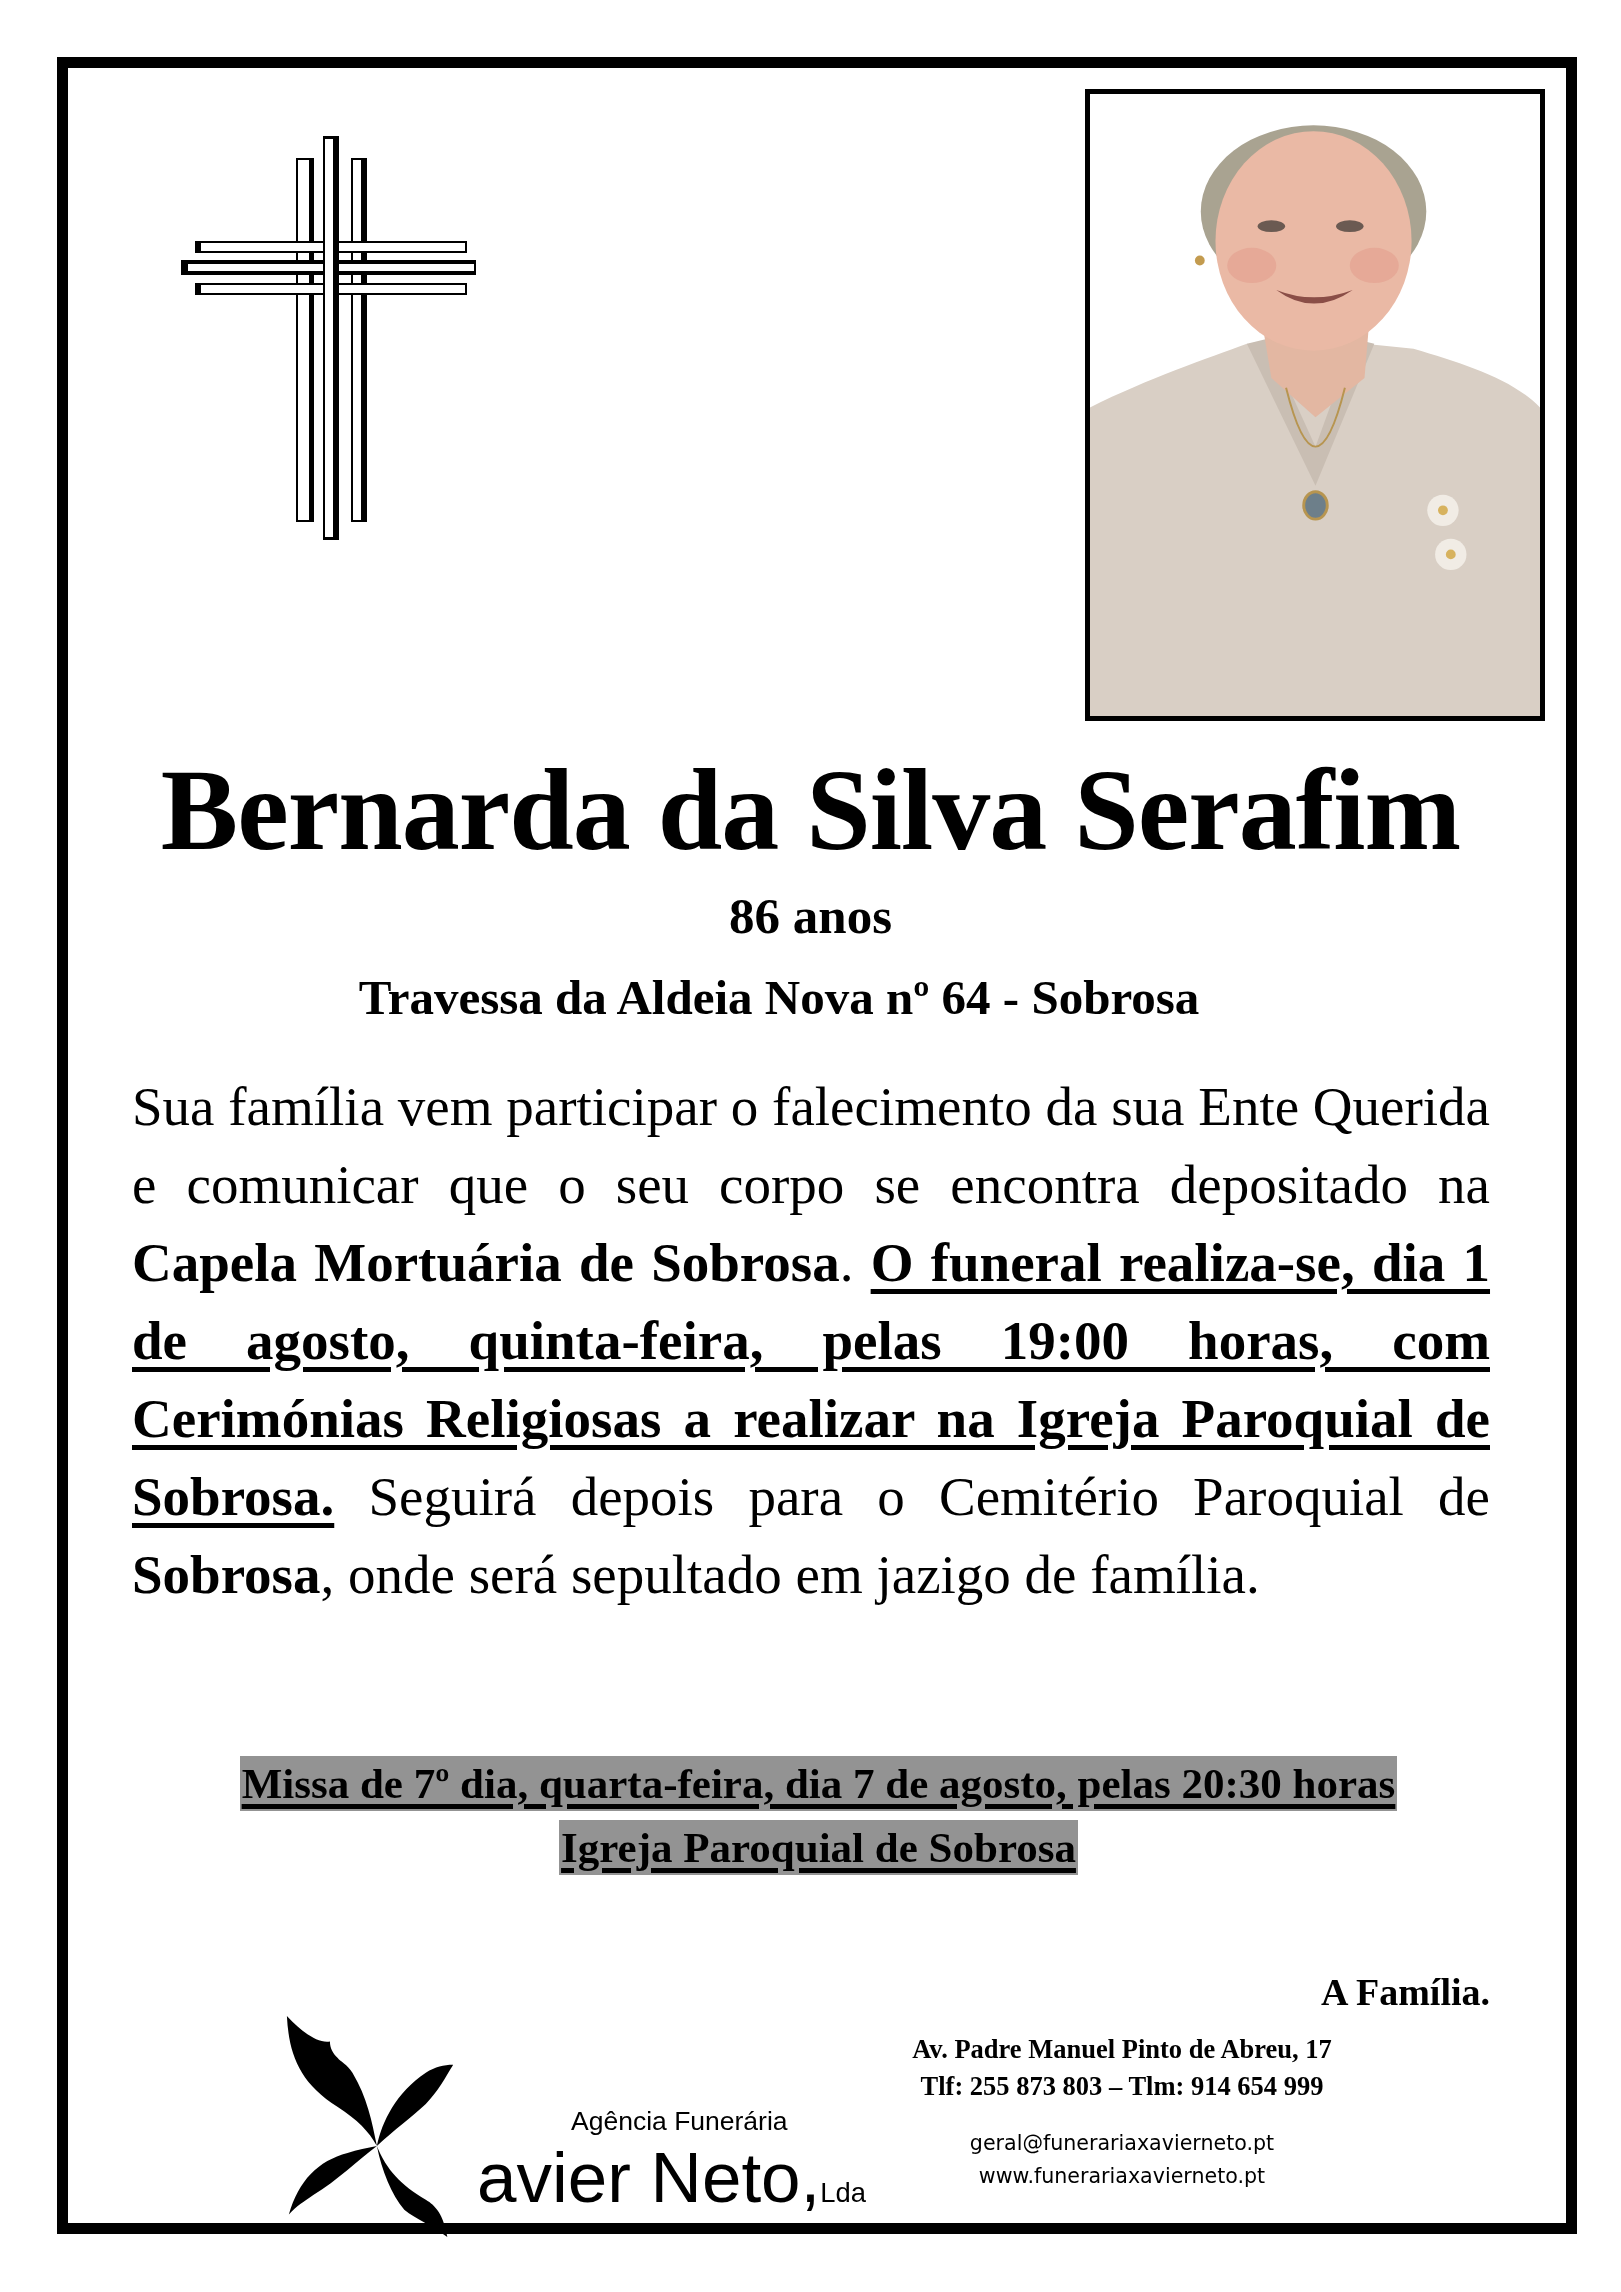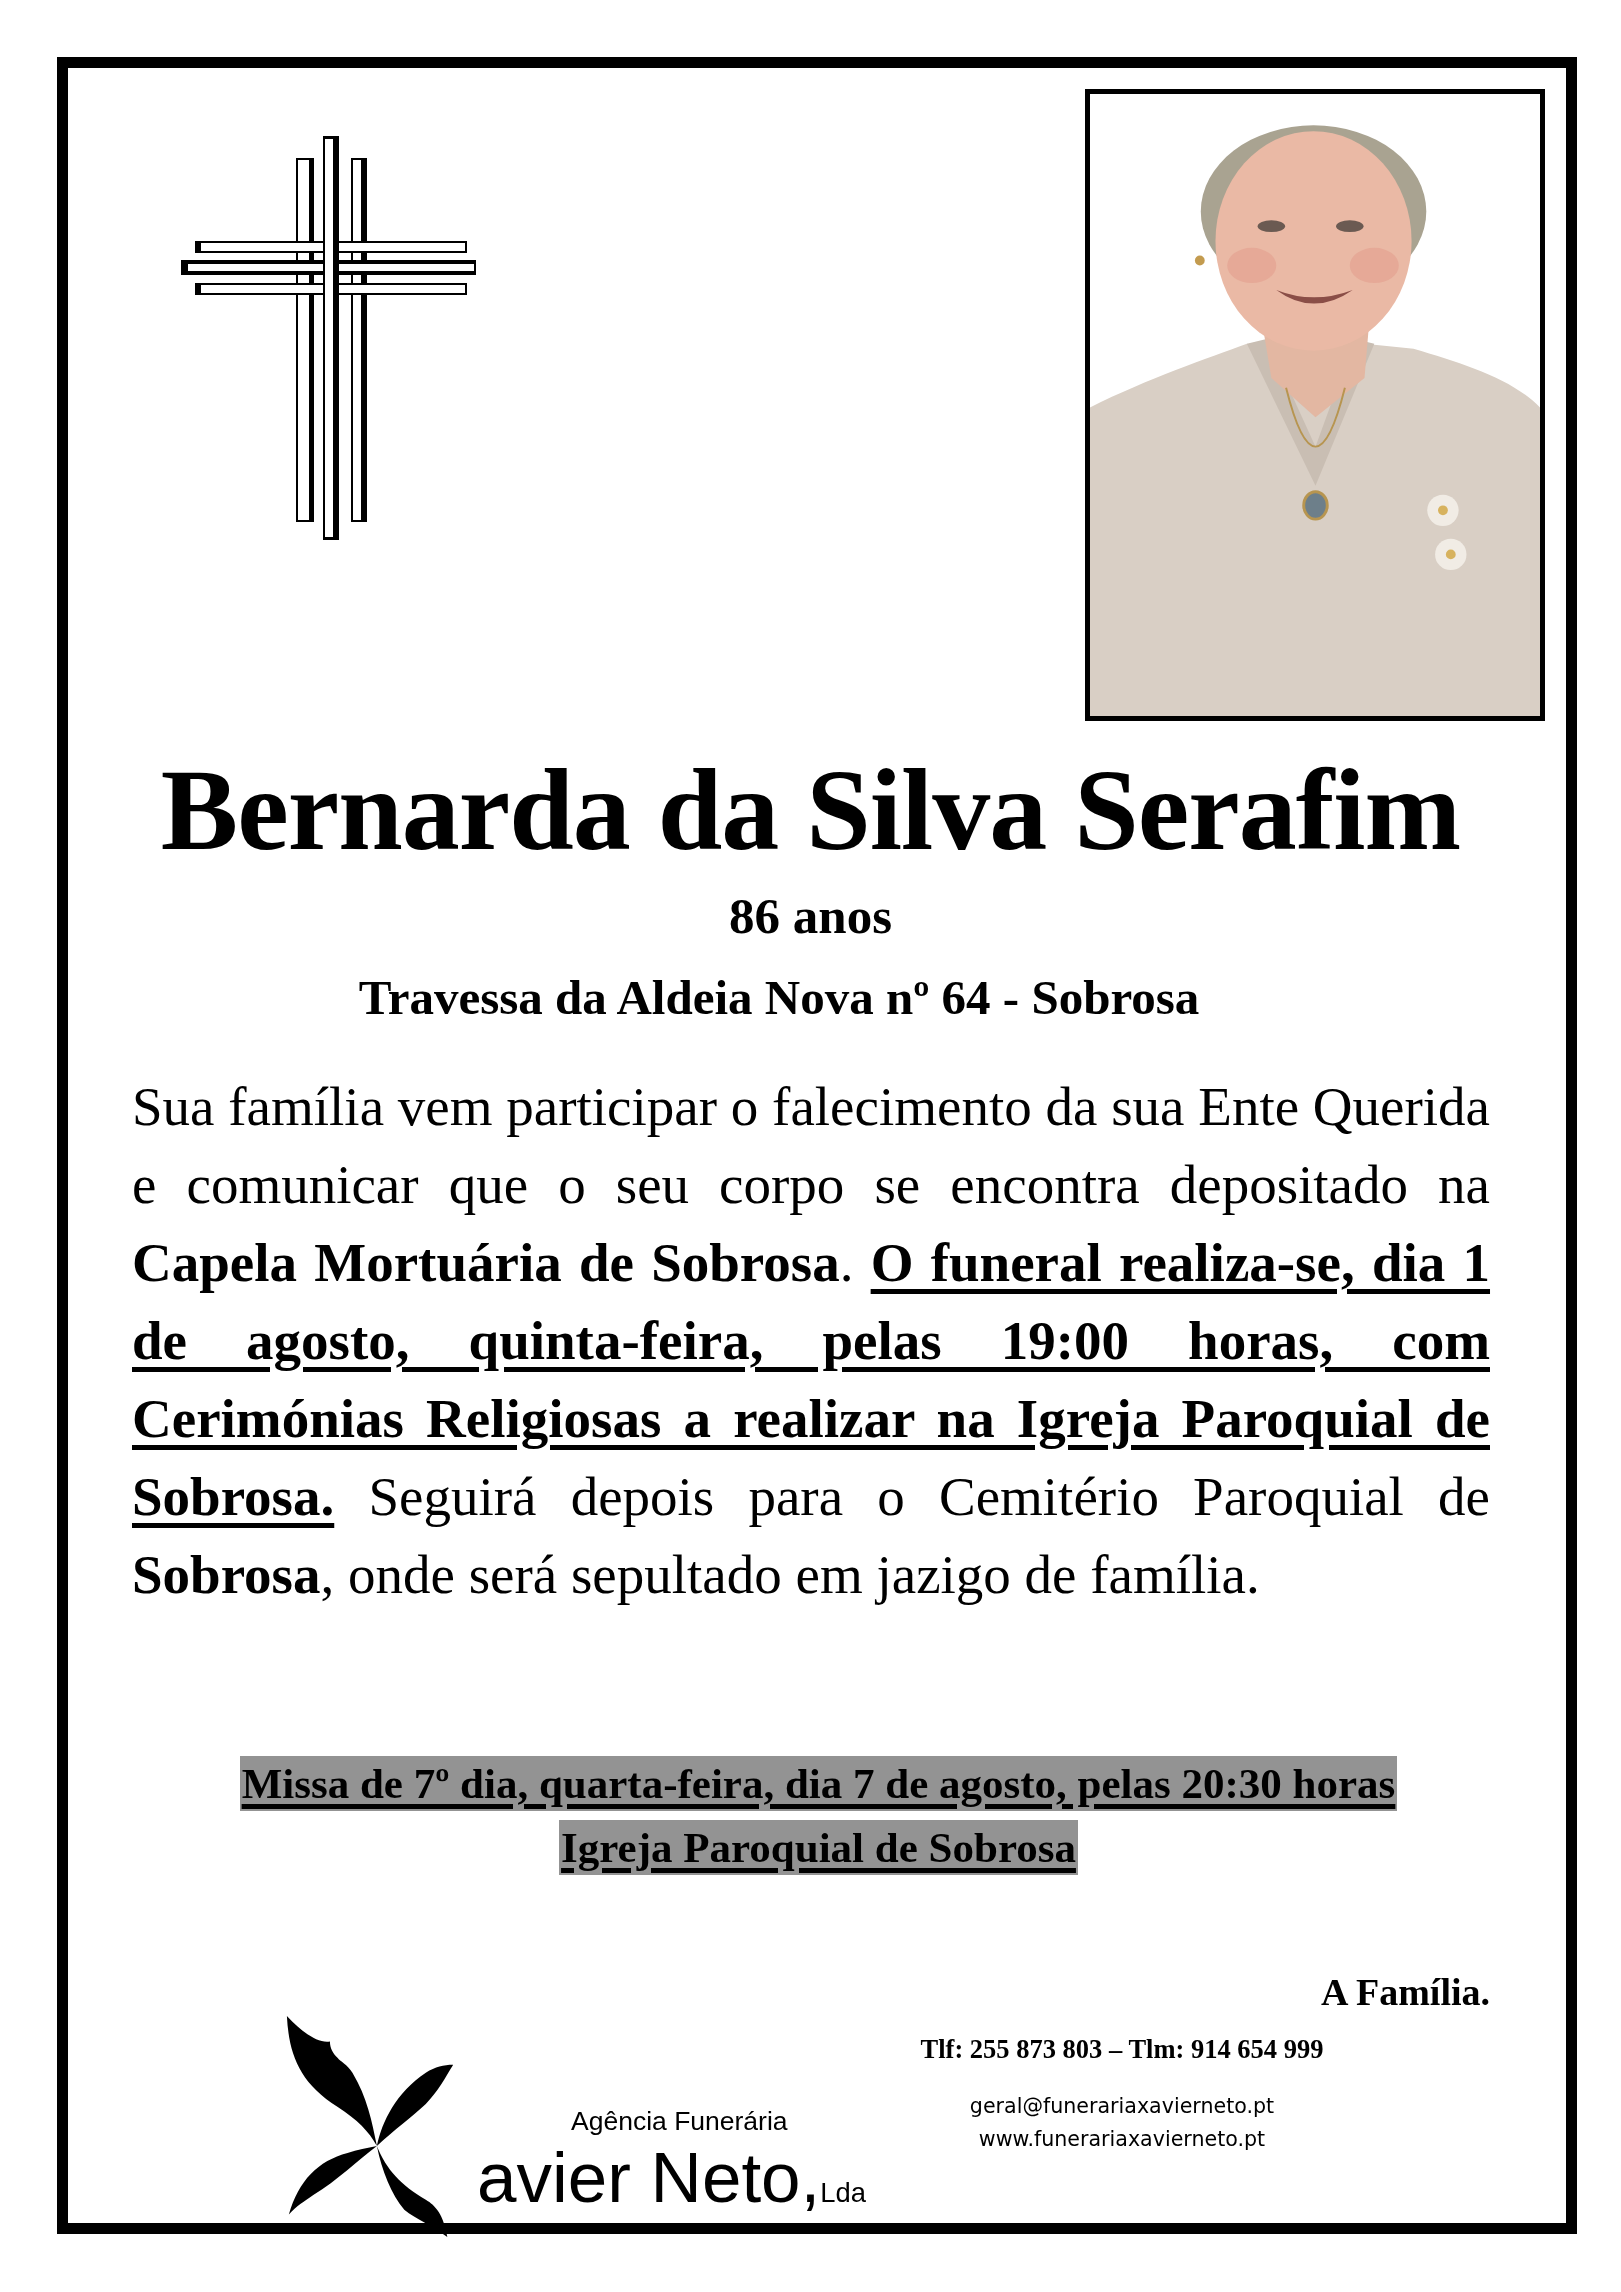--- a/index.html
+++ b/index.html
@@ -114,18 +114,19 @@
   <path d="M100 135 C105 110 120 80 150 60 C160 54 168 52 178 52 C170 65 162 80 150 92 C135 106 118 118 100 135 Z" fill="#000"></path>
 
   <path d="M100 135 C80 150 60 170 35 185 C25 192 18 196 10 205 C20 170 40 150 70 142 C80 139 90 137 100 135 Z" fill="#000"></path>
 
   <path d="M100 135 C110 160 125 175 150 190 C160 196 168 205 172 228 C155 215 140 210 128 200 C115 185 105 160 100 135 Z" fill="#000"></path>
 </svg>
 <div class="agency-top">Agência Funerária</div>
 <div class="agency-name"><span>avier Neto,</span><span class="lda">Lda</span></div>
 
 <div class="contact">
+  <span class="c-line">Av. Padre Manuel Pinto de Abreu, 17</span>
   <span class="c-line">Tlf: 255 873 803 – Tlm: 914 654 999</span>
   <div class="gap"></div>
   <span class="c-web">geral@funerariaxavierneto.pt</span>
   <span class="c-web">www.funerariaxavierneto.pt</span>
 </div>
 
 
 </body></html>

